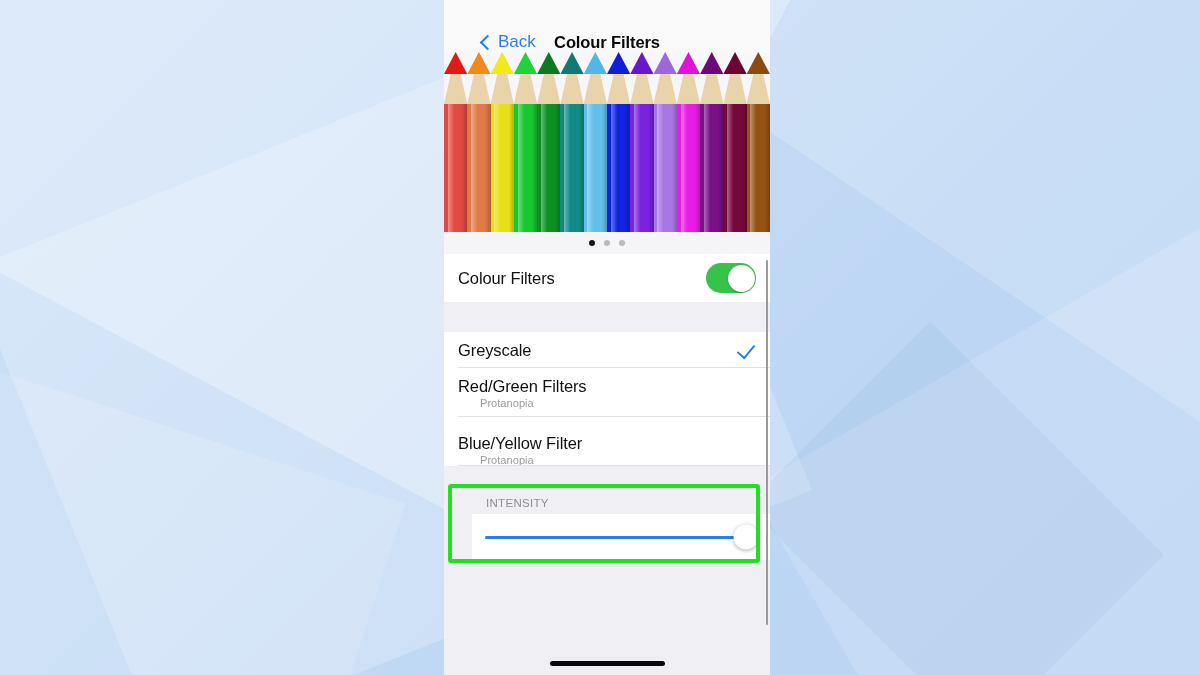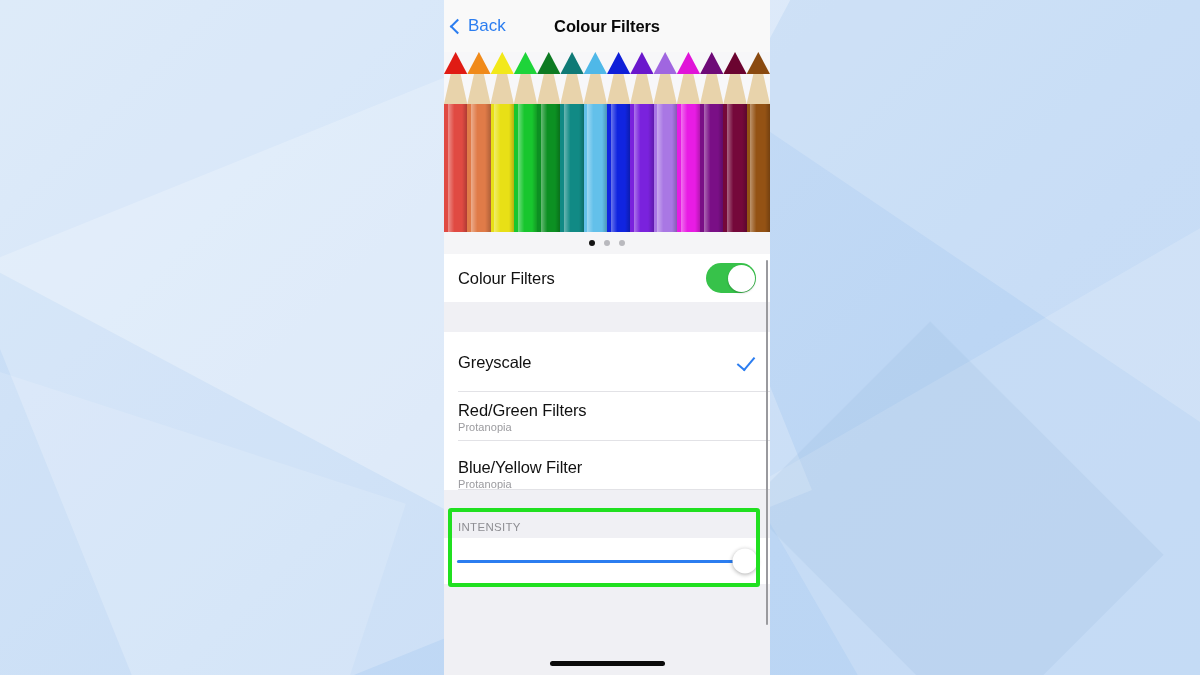--- a/index.html
+++ b/index.html
@@ -25,21 +25,21 @@
   .phone {
     position:absolute; left:444px; top:0; width:326px; height:675px;
     background:#ffffff; overflow:hidden;
     display:flex; flex-direction:column;
   }
 
   
   .navbar {
     position:relative; height:52px; flex:0 0 52px;
     background:#f9f9f9;
-    display:flex; align-items:center;
+    display:flex; align-items:flex-end;padding-left:30px;
   }
   .back-btn {
     display:flex; align-items:center; gap:2px;
     margin-left:8px; color:#2b7df0; font-size:17px; cursor:pointer;
   }
   .chev { width:11px; height:11px; border-left:2.4px solid #2b7df0; border-bottom:2.4px solid #2b7df0;
           transform:rotate(45deg); margin-right:3px; display:inline-block; }
   .nav-title {
     position:absolute; left:0; right:0; text-align:center;
     font-size:16.5px; font-weight:bold; color:#0a0a0a; letter-spacing:-0.1px;
@@ -82,21 +82,21 @@
 
   .group { background:#ffffff; }
   .row {
     position:relative; display:flex; align-items:center; justify-content:space-between;
     padding:0 14px; background:#ffffff; cursor:pointer;
   }
   .row.sep::after {
     content:""; position:absolute; left:14px; right:0; bottom:0; height:1px; background:#e2e2e6;
   }
   .row-title { font-size:16.5px; color:#111; letter-spacing:-0.1px; }
-  .row-sub { font-size:11px; color:#9b9b9f; margin-top:1px; letter-spacing:0.05px; }
+  .row-sub { font-size:11px; color:#9b9b9f; margin-top:1px; letter-spacing:0.05px;margin-left:22px; }
   .row-stack { display:flex; flex-direction:column; justify-content:center; }
 
   .gap { height:30px; background:#f0f0f4; }
   .gap.small { height:18px; }
 
   
   .toggle {
     width:50px; height:30px; border-radius:15px; background:#37c24a;
     position:relative; flex:0 0 auto; cursor:pointer;
   }
@@ -107,21 +107,21 @@
 
   
   .check { width:20px; height:20px; position:relative; flex:0 0 auto; }
   .check::after {
     content:""; position:absolute; left:5px; top:1px; width:8px; height:15px;
     border-right:2.6px solid #2b7df0; border-bottom:2.6px solid #2b7df0;
     transform:rotate(40deg);
   }
 
   
-  .intensity-wrap { position:relative; }
+  .intensity-wrap { position:relative;padding-left:28px; }
   .hl-box {
     position:absolute; left:4px; top:0px; width:312px; height:79px;
     border:4px solid #20e020; border-radius:3px; pointer-events:none; z-index:5;
   }
   .section-hdr {
     height:30px; display:flex; align-items:flex-end; padding:0 0 5px 14px;
     background:#f0f0f4; font-size:11.5px; color:#8e8e93; letter-spacing:0.3px;
   }
   .slider-row {
     height:46px; background:#fff; display:flex; align-items:center; padding:0 13px;
@@ -287,21 +287,21 @@
         <span class="row-title">Colour Filters</span>
         <span class="toggle">
           <span class="knob"></span>
         </span>
       </div>
     </div>
 
     <div class="gap"></div>
 
     <div class="group" id="filter-list">
-        <div class="row sep" style="height: 60px;">
+        <div class="row sep" style="height: 36px;">
           <div class="row-stack">
             <div class="row-title">Greyscale</div>
           </div>
           <span class="check"></span>
         </div>
         <div class="row sep" style="height: 49px;">
           <div class="row-stack">
             <div class="row-title">Red/Green Filters</div>
             <div class="row-sub">Protanopia</div>
           </div>

